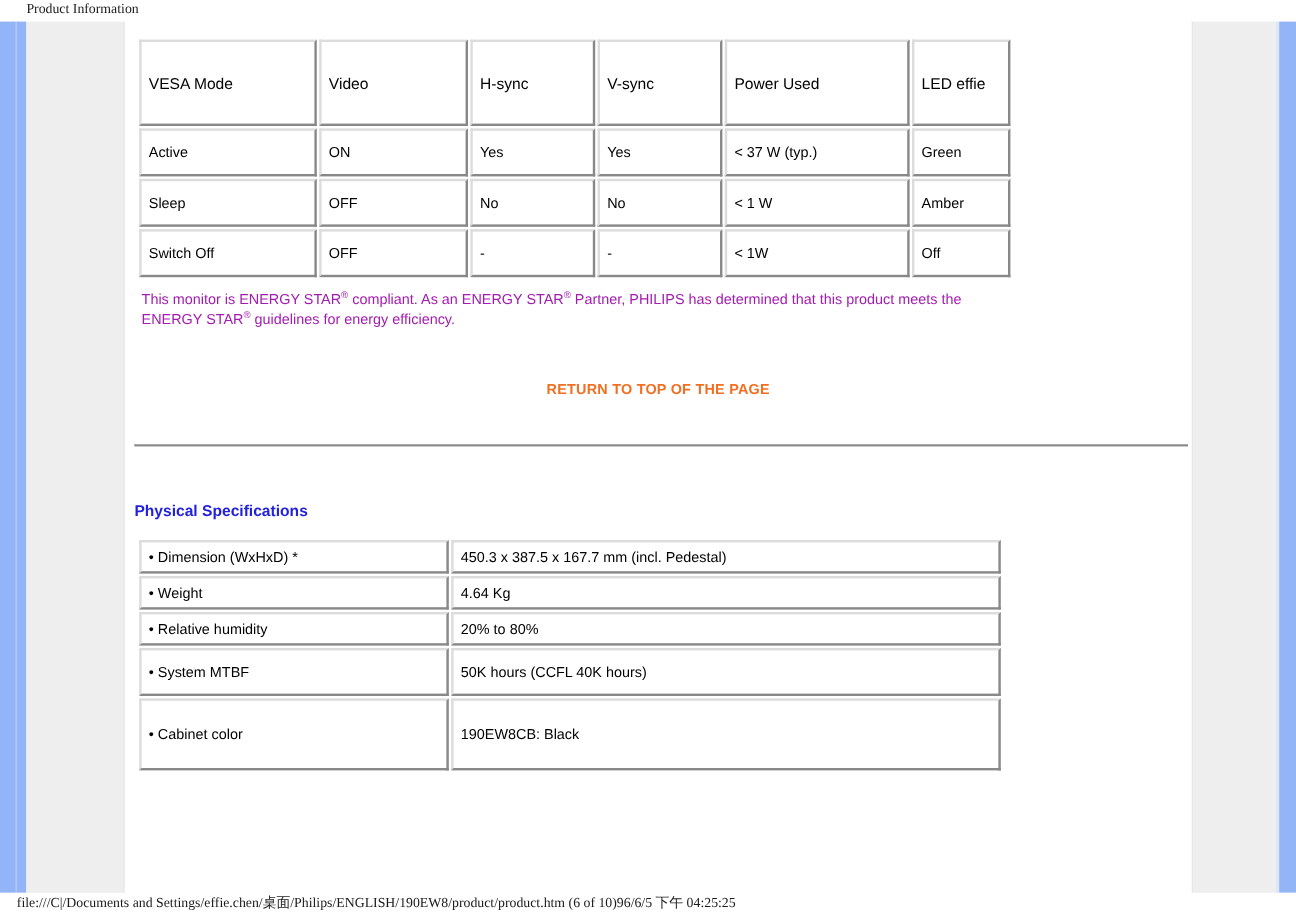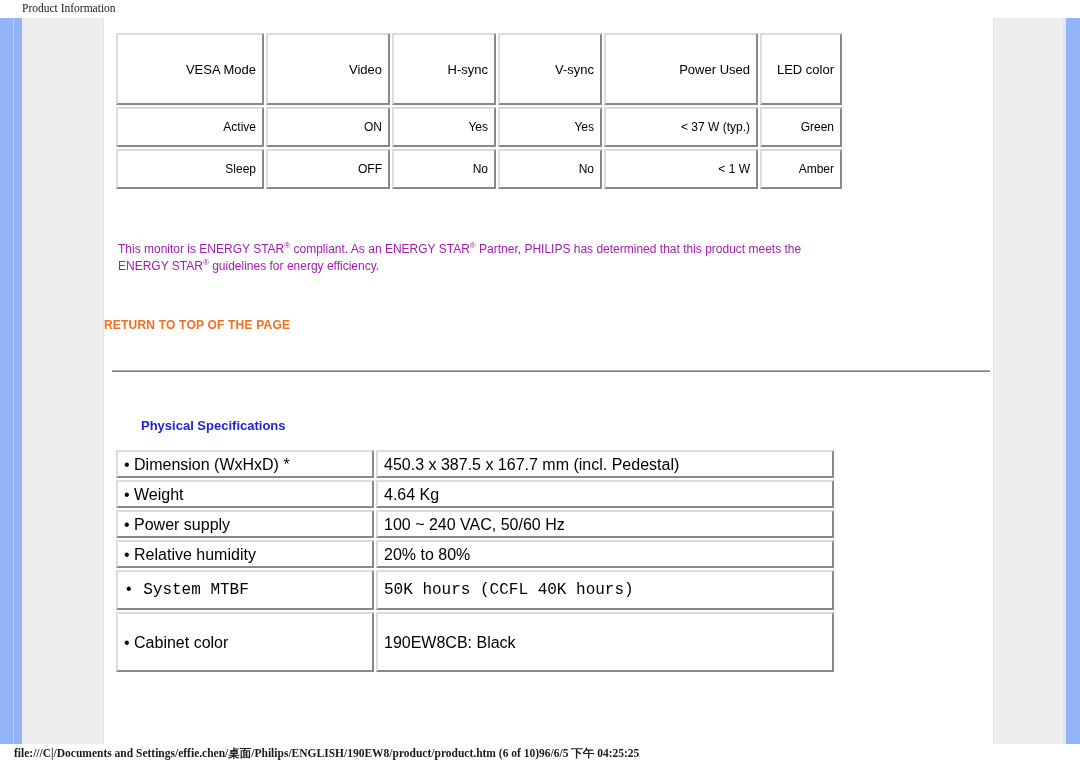--- a/index.html
+++ b/index.html
@@ -116,21 +116,21 @@
 
   
   #power-table {
     position: absolute;
     left: 10px;
     top: 13px;
     width: 716px;
     table-layout: fixed;
   }
   #power-table td {
-    text-align: right;
+    text-align: left;
     height: 30px;
   }
   #power-table tr.header-row td {
     height: 62px;
     font-size: 13px;
   }
   #power-table col.c1 { width: 148px; }
   #power-table col.c2 { width: 124px; }
   #power-table col.c3 { width: 104px; }
   #power-table col.c4 { width: 104px; }
@@ -152,21 +152,21 @@
     vertical-align: super;
     line-height: 0;
   }
 
   
   #return-link-wrap {
     position: absolute;
     left: 0;
     top: 297px;
     width: 889px;
-    text-align: left;
+    text-align: center;
   }
   #return-link {
     font-size: 12px;
     font-weight: bold;
     letter-spacing: 0.2px;
     color: #F26F21;
     text-decoration: none;
     cursor: pointer;
   }
 
@@ -183,59 +183,57 @@
   }
 
   
   #physical-spec-heading {
     position: absolute;
     left: 8px;
     top: 387px;
     font-size: 13px;
     font-weight: bold;
     color: #2222dd;
-    margin-left: 29px;
   }
 
   
   #spec-table {
     position: absolute;
     left: 10px;
     top: 430px;
     width: 716px;
     table-layout: fixed;
   }
   #spec-table col.k { width: 258px; }
   #spec-table col.v { width: 458px; }
   #spec-table td {
     text-align: left;
     height: 18px;
-    font-size: 16px;
+    font-size: 12px;
     line-height: 15px;
   }
-  #spec-table td.tall-2 { height: 30px; font-family: Liberation Mono, monospace; }
+  #spec-table td.tall-2 { height: 30px; }
   #spec-table td.tall-3 { height: 38px; }
   #spec-table td.tall-4 { height: 50px; }
 
   
   #status-bar {
     position: absolute;
     left: 0;
     top: 744px;
     width: 1080px;
     height: 19px;
     background: #ffffff;
     font-family: "Liberation Serif", serif;
     font-size: 11.5px;
     color: #1a1a1a;
     line-height: 18px;
     padding-left: 14px;
     box-sizing: border-box;
     white-space: nowrap;
-    font-weight: bold;
   }
 </style>
 </head>
 <body>
 
 <div id="print-header">Product Information</div>
 
 <div id="page-frame">
 
   <div class="rail-blue-left">
@@ -262,38 +260,46 @@
           <col class="c5">
           <col class="c6">
       </colgroup>
       <tbody>
         <tr class="header-row">
           <td>VESA Mode</td>
           <td>Video</td>
           <td>H-sync</td>
           <td>V-sync</td>
           <td>Power Used</td>
-          <td>LED color</td>
+          <td>LED effie</td>
         </tr>
         <tr>
           <td>Active</td>
           <td>ON</td>
           <td>Yes</td>
           <td>Yes</td>
           <td>&lt; 37 W (typ.)</td>
           <td>Green</td>
         </tr>
         <tr>
           <td>Sleep</td>
           <td>OFF</td>
           <td>No</td>
           <td>No</td>
           <td>&lt; 1 W</td>
           <td>Amber</td>
         </tr>
+        <tr>
+          <td>Switch Off</td>
+          <td>OFF</td>
+          <td>-</td>
+          <td>-</td>
+          <td>&lt; 1W</td>
+          <td>Off</td>
+        </tr>
       </tbody>
     </table>
 
     <p id="energy-star-note"><span>This monitor is ENERGY STAR</span><sup>®</sup><span> compliant. As an ENERGY STAR</span><sup>®</sup><span> Partner, PHILIPS has determined that this product meets the ENERGY STAR</span><sup>®</sup><span> guidelines for energy efficiency.</span></p>
 
     <div id="return-link-wrap">
       <a id="return-link" href="#">RETURN TO TOP OF THE PAGE</a>
     </div>
 
     <div id="section-divider"></div>
@@ -308,24 +314,20 @@
       <tbody>
         <tr>
           <td>• Dimension (WxHxD) *</td>
           <td>450.3 x 387.5 x 167.7 mm (incl. Pedestal)</td>
         </tr>
         <tr>
           <td>• Weight</td>
           <td>4.64 Kg</td>
         </tr>
         <tr>
-          <td>• Power supply</td>
-          <td>100 ~ 240 VAC, 50/60 Hz</td>
-        </tr>
-        <tr>
           <td>• Relative humidity</td>
           <td>20% to 80%</td>
         </tr>
         <tr>
           <td class="tall-2">• System MTBF</td>
           <td class="tall-2">50K hours (CCFL 40K hours)</td>
         </tr>
         <tr>
           <td class="tall-4">• Cabinet color</td>
           <td class="tall-4">190EW8CB: Black</td>

